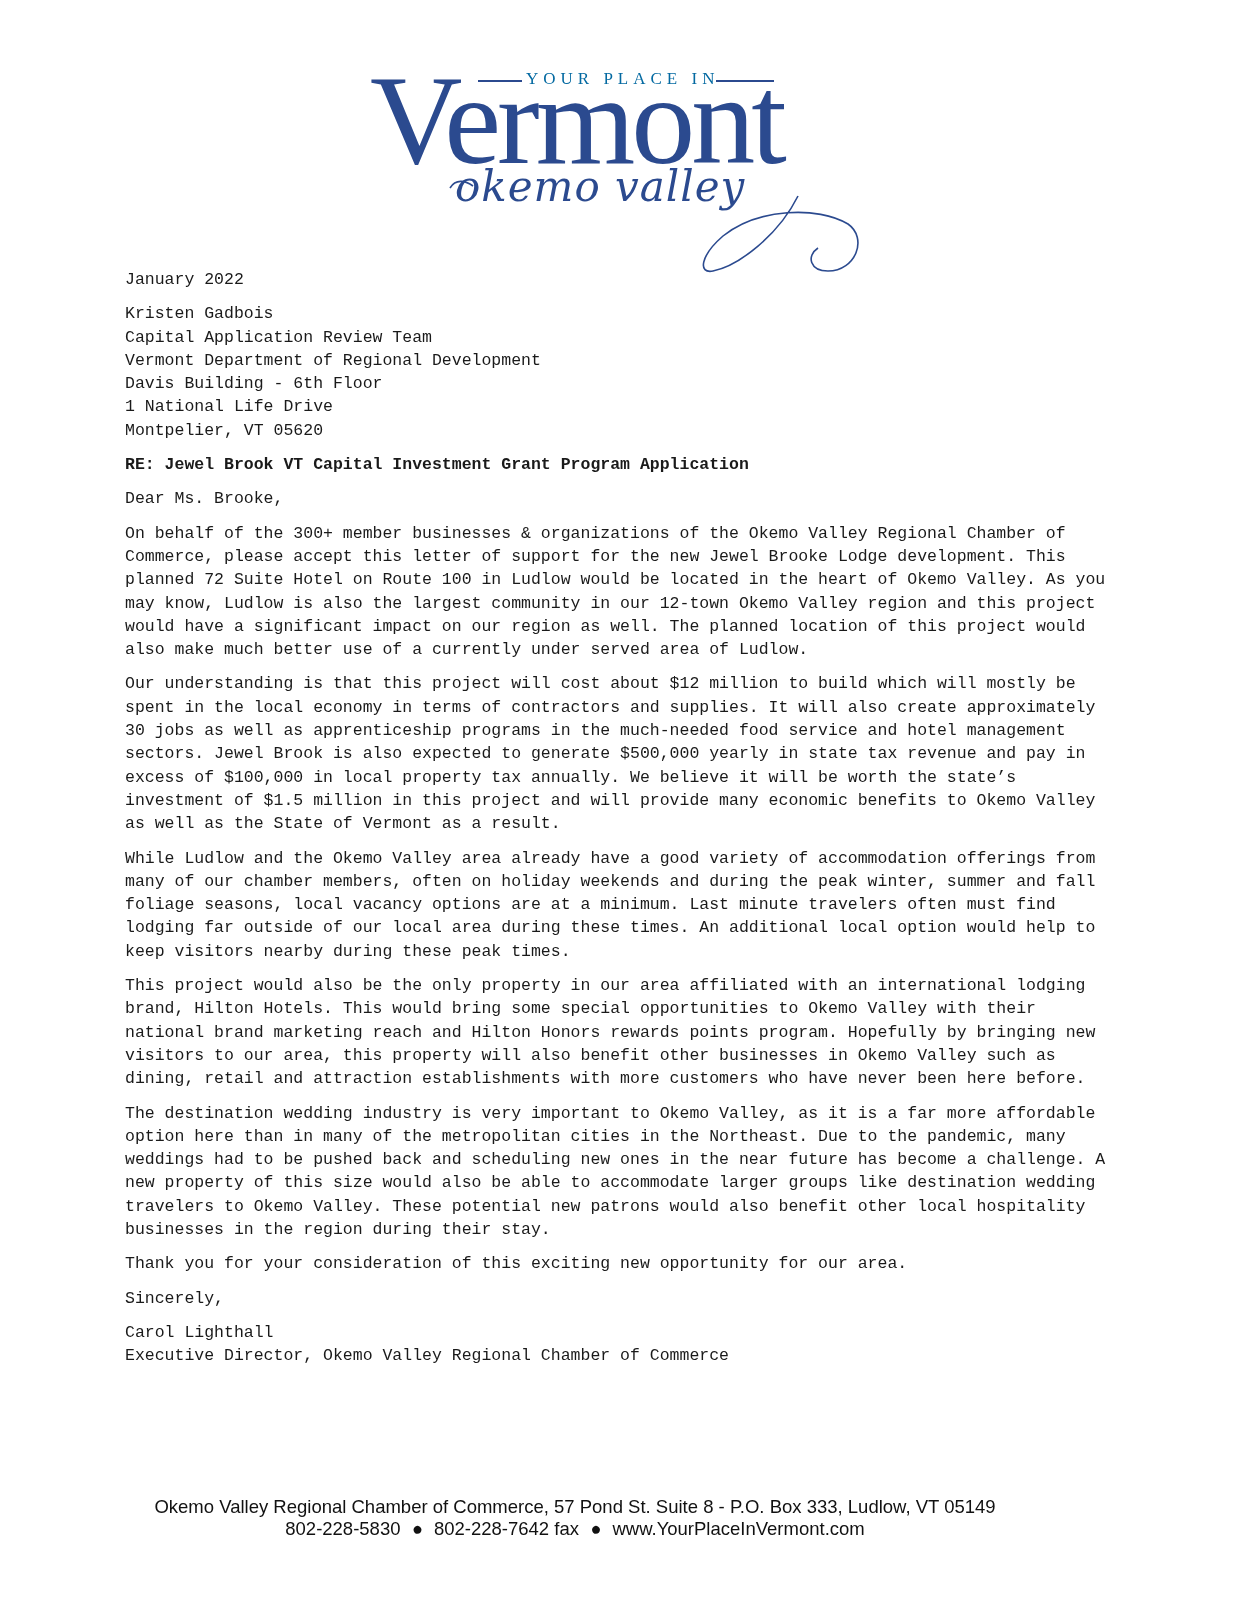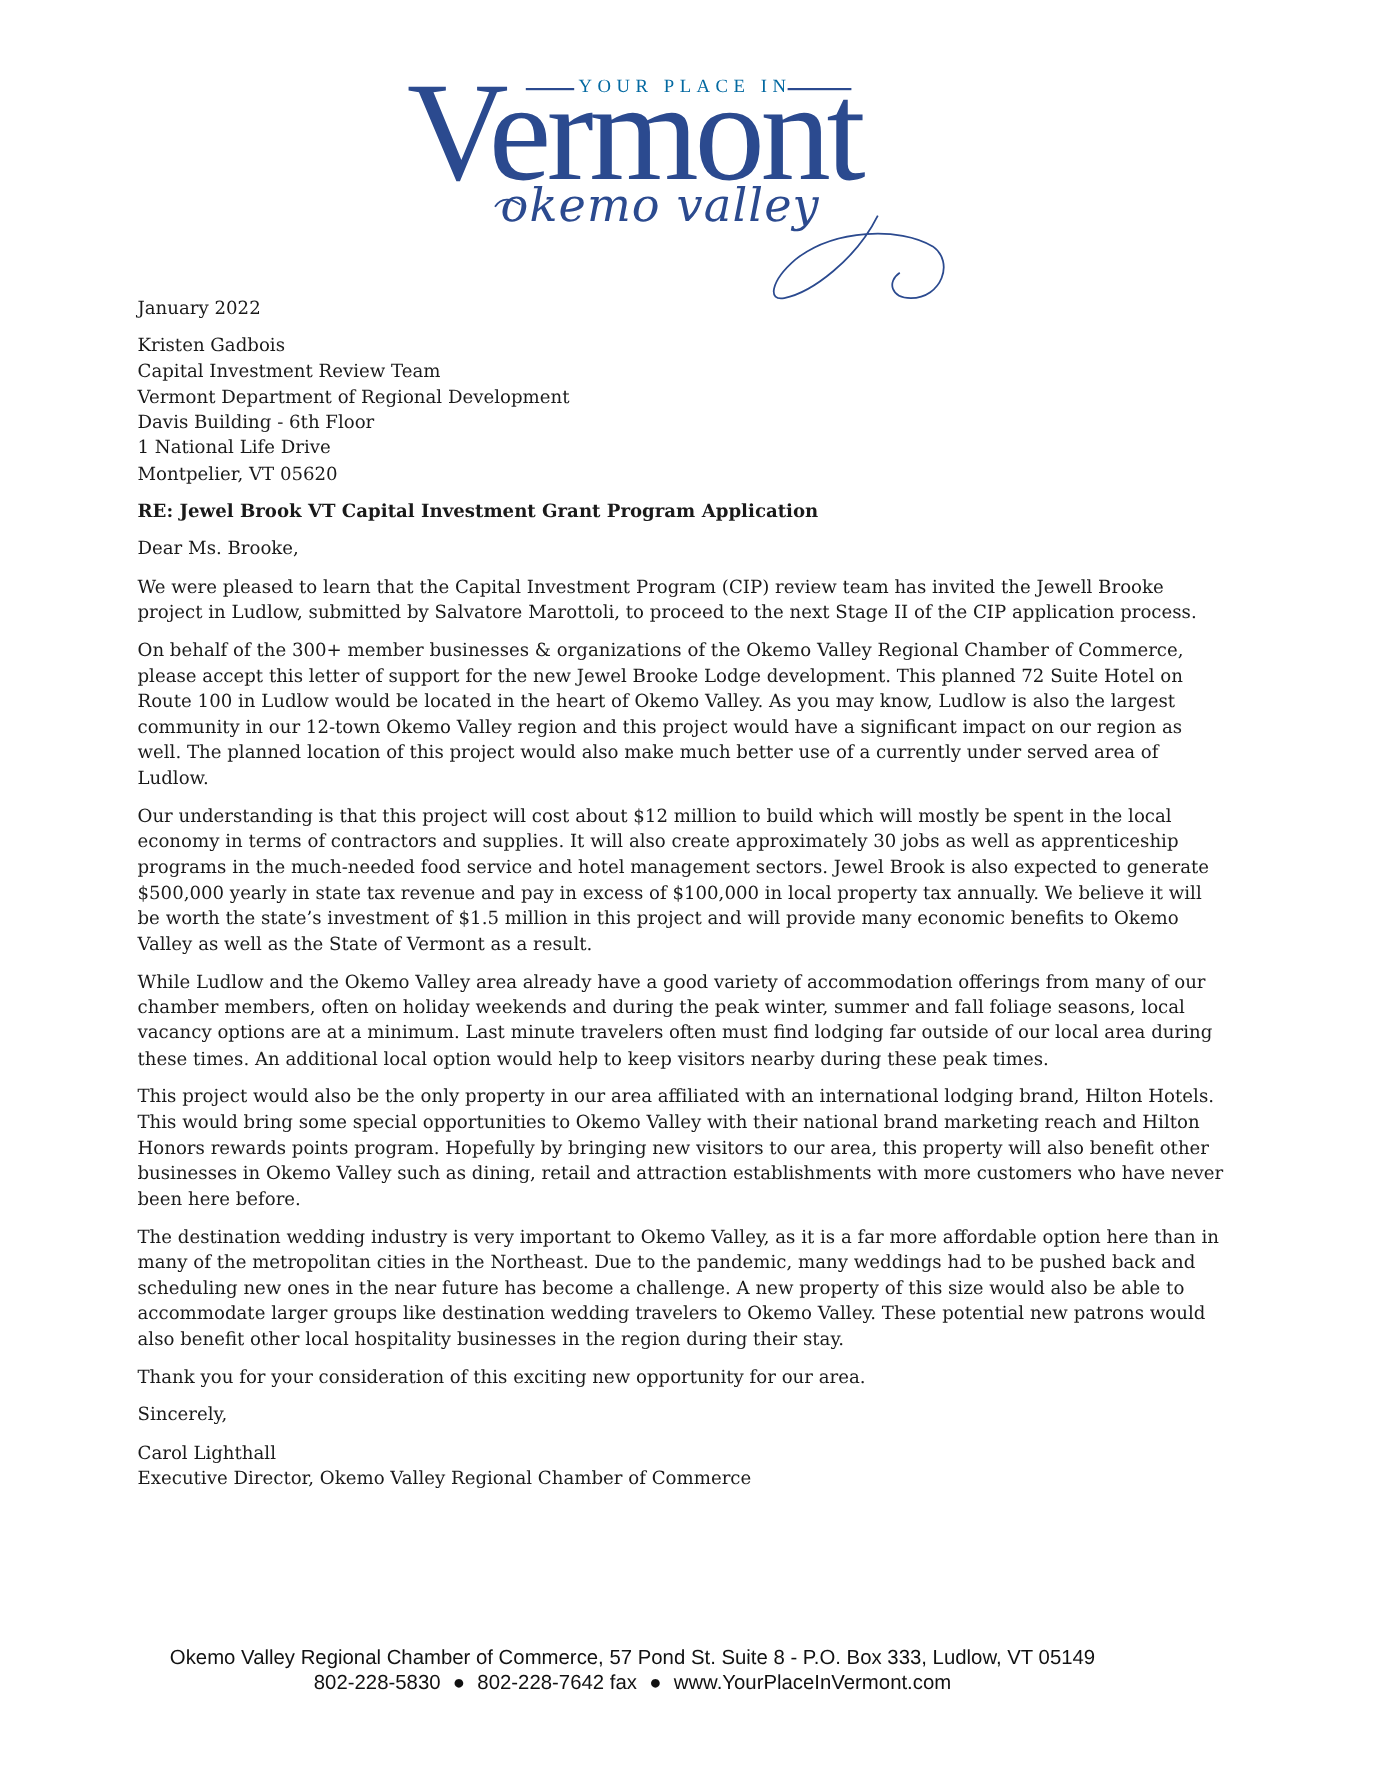--- a/index.html
+++ b/index.html
@@ -83,20 +83,21 @@
     left: 125px;
     top: 268px;
     width: 990px;
     font-family: "DejaVu Serif", serif;
     font-size: 16.5px;
     line-height: 23.3px;
     color: #1a1a1a;
   }
   .letter p {
     margin: 0 0 11px 0;
+    font-family: Liberation Mono, monospace;
   }
   .addr-line, .sig-line {
     display: block;
   }
   .re-line {
     font-weight: bold;
   }
   .footer {
     position: absolute;
     left: 0;
@@ -125,32 +126,31 @@
     <path d="M420 130 C 400 170, 360 200, 335 205 C 320 208, 322 190, 345 170 C 380 142, 440 140, 470 158 C 490 172, 478 205, 450 205 C 432 205, 428 190, 440 182" fill="none" stroke="#2b4a8f" stroke-width="1.6"></path>
     <path d="M72 122 C 78 112, 88 115, 95 120" fill="none" stroke="#2b4a8f" stroke-width="1.6"></path>
   </svg>
 </div>
 
 <div class="letter">
   <p>January 2022</p>
 
   <p>
     <span class="addr-line">Kristen Gadbois</span>
-    <span class="addr-line">Capital Investment Review Team</span>
+    <span class="addr-line">Capital Application Review Team</span>
     <span class="addr-line">Vermont Department of Regional Development</span>
     <span class="addr-line">Davis Building - 6th Floor</span>
     <span class="addr-line">1 National Life Drive</span>
     <span class="addr-line">Montpelier, VT 05620</span>
   </p>
 
   <p class="re-line">RE: Jewel Brook VT Capital Investment Grant Program Application</p>
 
   <p>Dear Ms. Brooke,</p>
 
-  <p>We were pleased to learn that the Capital Investment Program (CIP) review team has invited the Jewell Brooke project in Ludlow, submitted by Salvatore Marottoli, to proceed to the next Stage II of the CIP application process.</p>
   <p>On behalf of the 300+ member businesses &amp; organizations of the Okemo Valley Regional Chamber of Commerce, please accept this letter of support for the new Jewel Brooke Lodge development. This planned 72 Suite Hotel on Route 100 in Ludlow would be located in the heart of Okemo Valley. As you may know, Ludlow is also the largest community in our 12-town Okemo Valley region and this project would have a significant impact on our region as well. The planned location of this project would also make much better use of a currently under served area of Ludlow.</p>
   <p>Our understanding is that this project will cost about $12 million to build which will mostly be spent in the local economy in terms of contractors and supplies. It will also create approximately 30 jobs as well as apprenticeship programs in the much-needed food service and hotel management sectors. Jewel Brook is also expected to generate $500,000 yearly in state tax revenue and pay in excess of $100,000 in local property tax annually. We believe it will be worth the state’s investment of $1.5 million in this project and will provide many economic benefits to Okemo Valley as well as the State of Vermont as a result.</p>
   <p>While Ludlow and the Okemo Valley area already have a good variety of accommodation offerings from many of our chamber members, often on holiday weekends and during the peak winter, summer and fall foliage seasons, local vacancy options are at a minimum. Last minute travelers often must find lodging far outside of our local area during these times. An additional local option would help to keep visitors nearby during these peak times.</p>
   <p>This project would also be the only property in our area affiliated with an international lodging brand, Hilton Hotels. This would bring some special opportunities to Okemo Valley with their national brand marketing reach and Hilton Honors rewards points program. Hopefully by bringing new visitors to our area, this property will also benefit other businesses in Okemo Valley such as dining, retail and attraction establishments with more customers who have never been here before.</p>
   <p>The destination wedding industry is very important to Okemo Valley, as it is a far more affordable option here than in many of the metropolitan cities in the Northeast. Due to the pandemic, many weddings had to be pushed back and scheduling new ones in the near future has become a challenge. A new property of this size would also be able to accommodate larger groups like destination wedding travelers to Okemo Valley. These potential new patrons would also benefit other local hospitality businesses in the region during their stay.</p>
   <p>Thank you for your consideration of this exciting new opportunity for our area.</p>
 
   <p>Sincerely,</p>
 
   <p>

